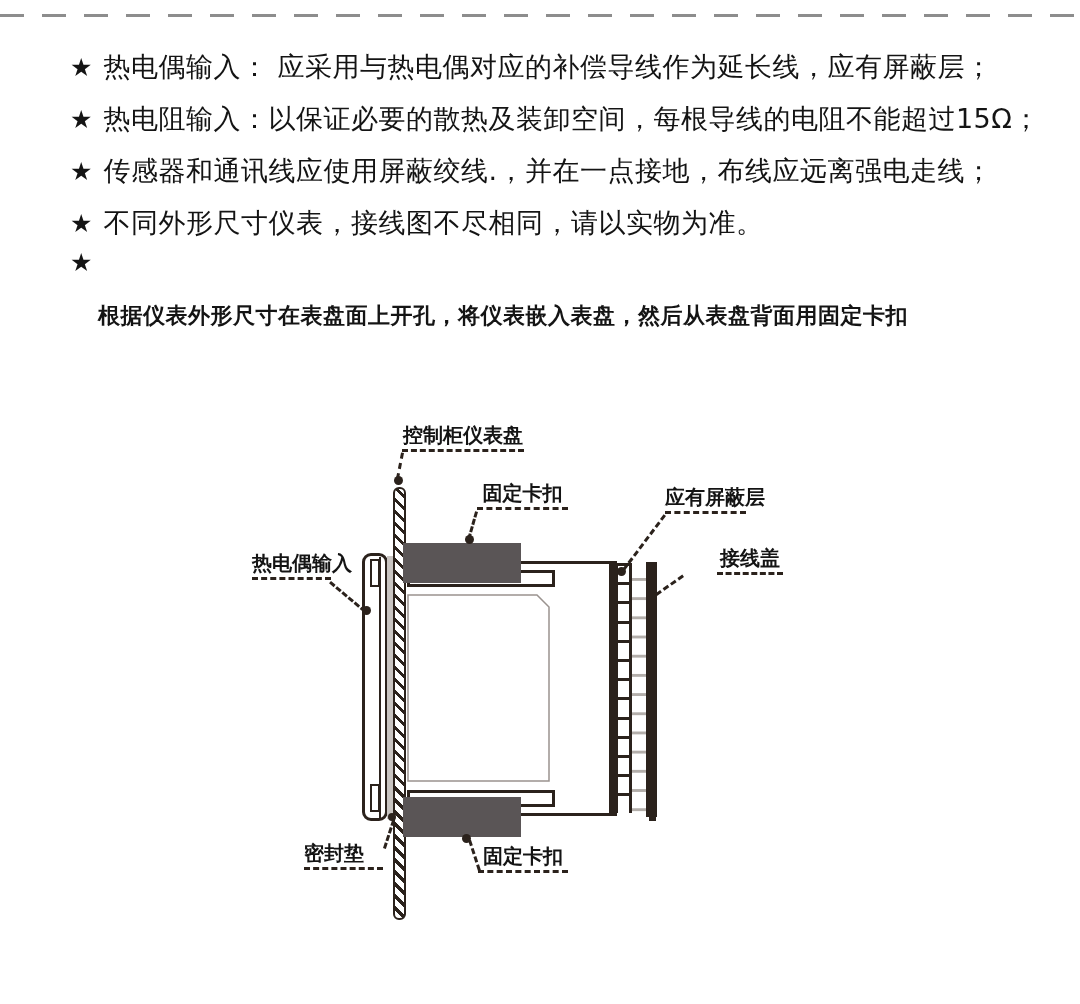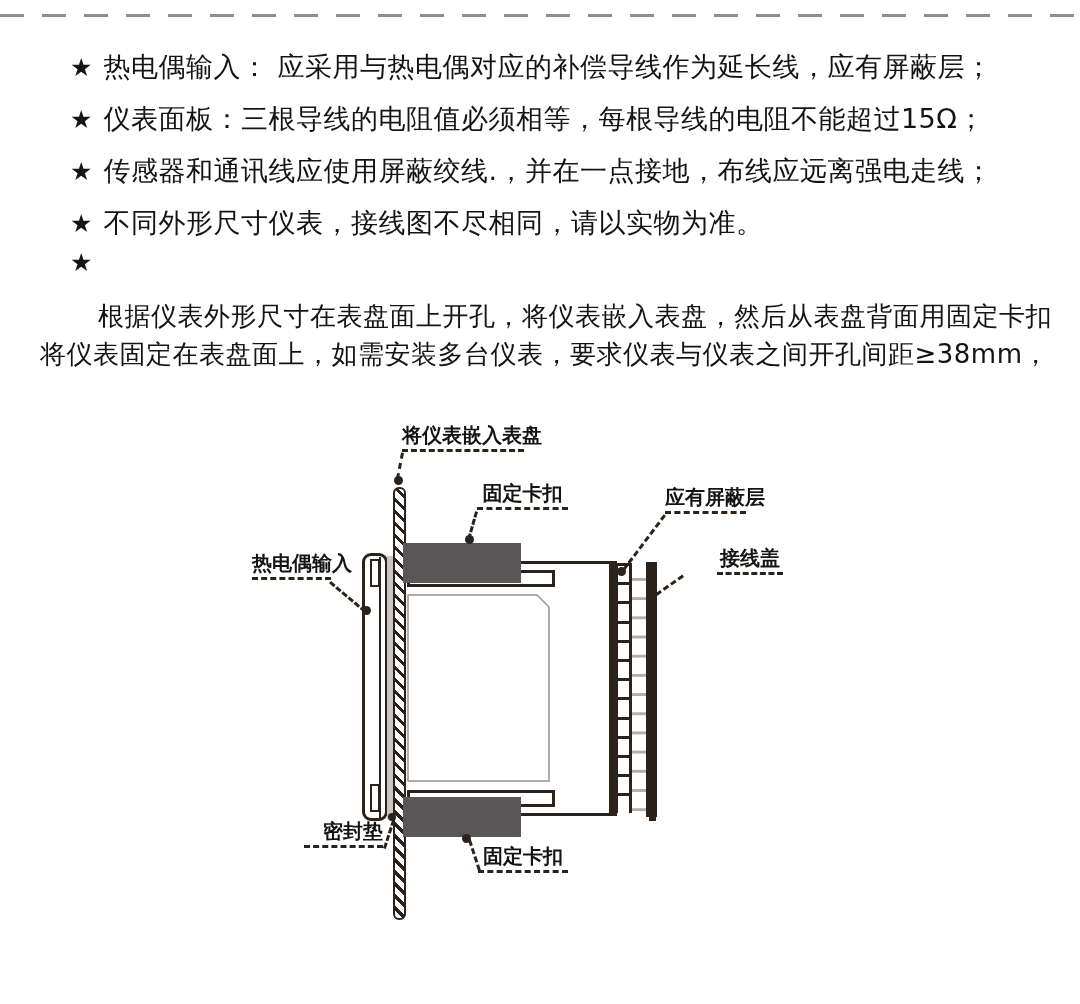--- a/index.html
+++ b/index.html
@@ -10,34 +10,34 @@
   }
   .abs{position:absolute;}
   
   .top-dash{left:0;top:14px;width:1080px;height:3px;
     background:repeating-linear-gradient(90deg,#8d8d8d 0 24px,transparent 24px 42px);}
   
   .bullet{left:70px;display:flex;align-items:center;gap:11px;white-space:nowrap;}
   .bullet .star{font-size:25px;line-height:1;transform:translateY(1px);}
   .bullet .btext{font-size:27px;font-weight:500;letter-spacing:.5px;line-height:1.15;}
   
-  .para{left:40px;top:297px;width:1005px;font-size:26px;font-weight:400;
+  .para{left:40px;top:297px;width:1005px;font-size:22px;font-weight:700;
     line-height:38px;letter-spacing:.5px;}
   .para .pline{white-space:nowrap;}
   .para .indent{padding-left:58px;}
   
   .note{left:38px;top:941px;font-size:28px;font-weight:500;letter-spacing:.5px;white-space:nowrap;}
   
   .dline{background:#2b221c;}
   .dot{width:9px;height:9px;border-radius:50%;background:#2b221c;}
   .dot.small{width:8px;height:8px;}
   .lead{height:0;border-top:3px dashed #2b221c;transform-origin:0 0;}
   .dlabel{font-size:20px;font-weight:600;color:#141414;text-align:center;
     border-bottom:3px dashed #2b221c;padding-bottom:2px;line-height:1.15;white-space:nowrap;}
-  .dlabel.left{text-align:right;}
+  .dlabel.left{text-align:left;margin-top:22px;}
   
   .panel-bar{left:393px;top:487px;width:13px;height:433px;box-sizing:border-box;
     border:2.5px solid #2b221c;border-radius:6px;background:
     repeating-linear-gradient(45deg,transparent 0 5.5px,#2b221c 5.5px 8.5px),#fff;}
   
   .bezel{left:362px;top:553px;width:26px;height:268px;box-sizing:border-box;
     border:3px solid #2b221c;border-radius:9px;background:#fff;}
   .bezel-line{left:379px;top:557px;width:2px;height:261px;}
   .slot{width:10px;height:28px;box-sizing:border-box;border:2.5px solid #2b221c;background:#fff;}
   .gasket{left:387px;top:556px;width:6px;height:263px;background:#c9c5c2;}
@@ -63,37 +63,36 @@
 <div class="page">
 
   <div class="abs top-dash"></div>
 
   <div class="abs bullet" style="top:51px">
     <span class="star">★</span>
     <span class="btext">热电偶输入： 应采用与热电偶对应的补偿导线作为延长线，应有屏蔽层；</span>
   </div>
   <div class="abs bullet" style="top:103px">
     <span class="star">★</span>
-    <span class="btext">仪表面板：三根导线的电阻值必须相等，每根导线的电阻不能超过15Ω；</span>
+    <span class="btext">热电阻输入：以保证必要的散热及装卸空间，每根导线的电阻不能超过15Ω；</span>
   </div>
   <div class="abs bullet" style="top:155px">
     <span class="star">★</span>
     <span class="btext">传感器和通讯线应使用屏蔽绞线.，并在一点接地，布线应远离强电走线；</span>
   </div>
   <div class="abs bullet" style="top:207px">
     <span class="star">★</span>
     <span class="btext">不同外形尺寸仪表，接线图不尽相同，请以实物为准。</span>
   </div>
   <div class="abs bullet" style="top:249px">
     <span class="star">★</span>
   </div>
 
   <div class="abs para">
     <div class="pline indent">根据仪表外形尺寸在表盘面上开孔，将仪表嵌入表盘，然后从表盘背面用固定卡扣</div>
-    <div class="pline">将仪表固定在表盘面上，如需安装多台仪表，要求仪表与仪表之间开孔间距≥38mm，</div>
   </div>
 
   <div class="abs panel-bar"></div>
 
   <div class="abs bezel"></div>
   <div class="abs dline bezel-line"></div>
   <div class="abs slot" style="left:370px;top:559px"></div>
   <div class="abs slot" style="left:370px;top:784px"></div>
   <div class="abs gasket"></div>
 
@@ -122,21 +121,21 @@
   <div class="abs dot" style="left:462px;top:834px"></div>
 
   <div class="abs lead" style="left:404px;top:453px;width:27px;transform:rotate(101deg)"></div>
   <div class="abs lead" style="left:478px;top:512px;width:29px;transform:rotate(106deg)"></div>
   <div class="abs lead" style="left:666px;top:516px;width:69px;transform:rotate(127deg)"></div>
   <div class="abs lead" style="left:684px;top:577px;width:33px;transform:rotate(145deg)"></div>
   <div class="abs lead" style="left:331px;top:581px;width:46px;transform:rotate(40deg)"></div>
   <div class="abs lead" style="left:383px;top:848px;width:30px;transform:rotate(-72deg)"></div>
   <div class="abs lead" style="left:478px;top:871px;width:32px;transform:rotate(-108deg)"></div>
 
-  <div class="abs dlabel" style="left:402px;top:424px;width:122px">将仪表嵌入表盘</div>
+  <div class="abs dlabel" style="left:402px;top:424px;width:122px">控制柜仪表盘</div>
   <div class="abs dlabel" style="left:477px;top:482px;width:91px">固定卡扣</div>
   <div class="abs dlabel" style="left:665px;top:486px;width:81px">应有屏蔽层</div>
   <div class="abs dlabel" style="left:717px;top:547px;width:66px">接线盖</div>
   <div class="abs dlabel" style="left:252px;top:552px;width:79px">热电偶输入</div>
   <div class="abs dlabel left" style="left:304px;top:820px;width:79px">密封垫</div>
   <div class="abs dlabel" style="left:478px;top:845px;width:90px">固定卡扣</div>
 
 
 </div>
 

